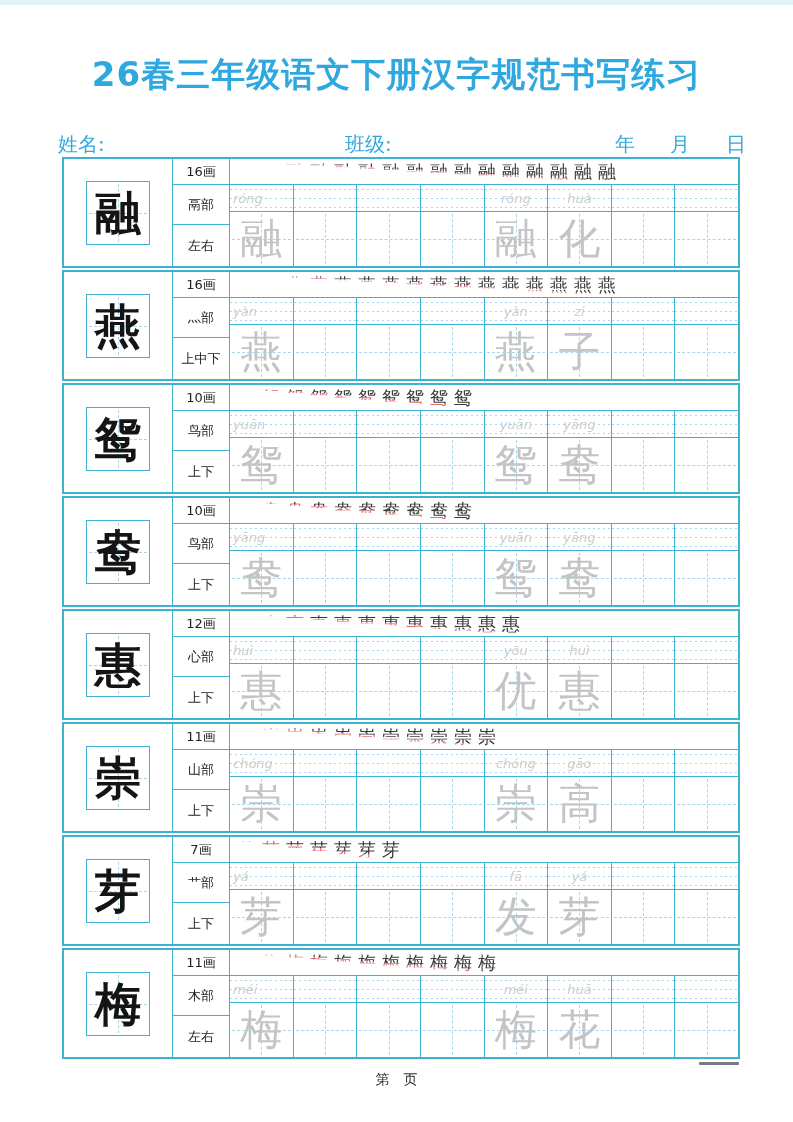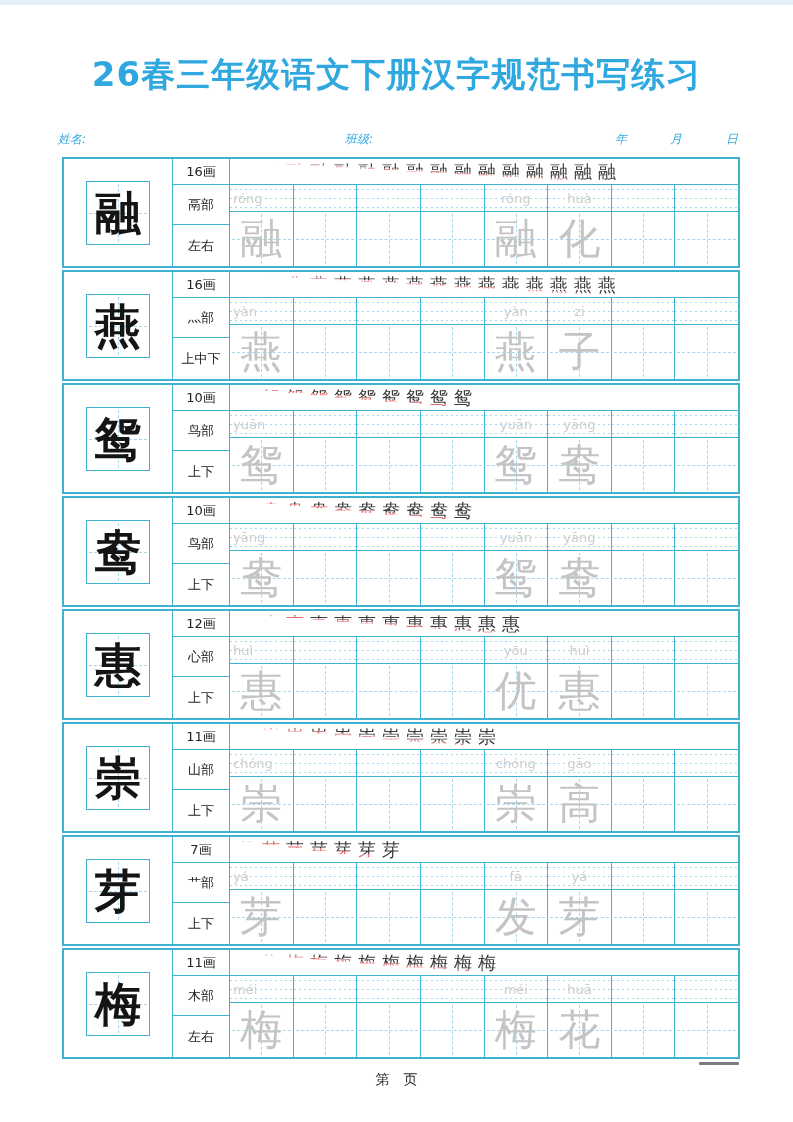--- a/index.html
+++ b/index.html
@@ -10,21 +10,21 @@
     --faded:#c4c4c4;
     --pinyin:#cdcdcd;
     --ink:#141414;
   }
   html,body{ width:793px; height:1122px; background:#ffffff;
     font-family:"DejaVu Sans", sans-serif; overflow:hidden; position:relative;}
   .top-edge{ position:absolute; top:0; left:0; width:100%; height:5px; background:#e3f1fa;}
   .page-title{ position:absolute; top:52px; left:0; width:100%; text-align:center;
     font-size:34px; font-weight:bold; color:var(--blue); letter-spacing:1px;}
   .meta-row{ position:absolute; top:131px; left:58px; width:682px; height:22px;
-    color:var(--blue); font-size:12px;font-style:italic;}
+    color:var(--blue); font-size:20px;}
   .meta-row span{ position:absolute; top:0; white-space:nowrap;}
   .meta-name{ left:0;}
   .meta-class{ left:287px;}
   .meta-year{ left:557px;}
   .meta-month{ left:612px;}
   .meta-day{ left:668px;}
 
   .table{ position:absolute; left:62px; top:157px; width:678px;}
   .row-block{ position:relative; height:111px; border:2px solid var(--cyan);
     margin-bottom:2px; display:flex; background:#fff;}
@@ -47,21 +47,21 @@
 
   .practice{ flex:1; display:flex; flex-direction:column;}
   .stroke-strip{ height:26px; border-bottom:1px solid var(--cyan);
     display:flex; align-items:center; padding-left:5px; overflow:hidden;}
   .step{ width:24px; height:22px; position:relative; flex:none;}
   .step span{ position:absolute; inset:0; text-align:center;
     font-size:18px; line-height:22px;}
   .step .sg{ color:#3a3a3a;}
   .step .sr{ color:#e07070;}
 
-  .pinyin-row{ height:27px; border-bottom:1px solid var(--cyan); display:flex;}
+  .pinyin-row{ height:27px; border-bottom:1px solid var(--cyan); display:flex;font-style:italic;}
   .p-cell{ flex:1; border-right:1px solid var(--cyan); position:relative;
     background-image:
       repeating-linear-gradient(90deg, var(--guide) 0 2px, transparent 2px 5px),
       repeating-linear-gradient(90deg, var(--guide) 0 2px, transparent 2px 5px),
       repeating-linear-gradient(90deg, var(--guide) 0 2px, transparent 2px 5px);
     background-size:100% 1px,100% 1px,100% 1px;
     background-position:0 4px,0 13px,0 22px;
     background-repeat:no-repeat;}
   .p-cell:last-child{ border-right:none;}
   .p-text{ position:absolute; top:50%; transform:translateY(-50%);

